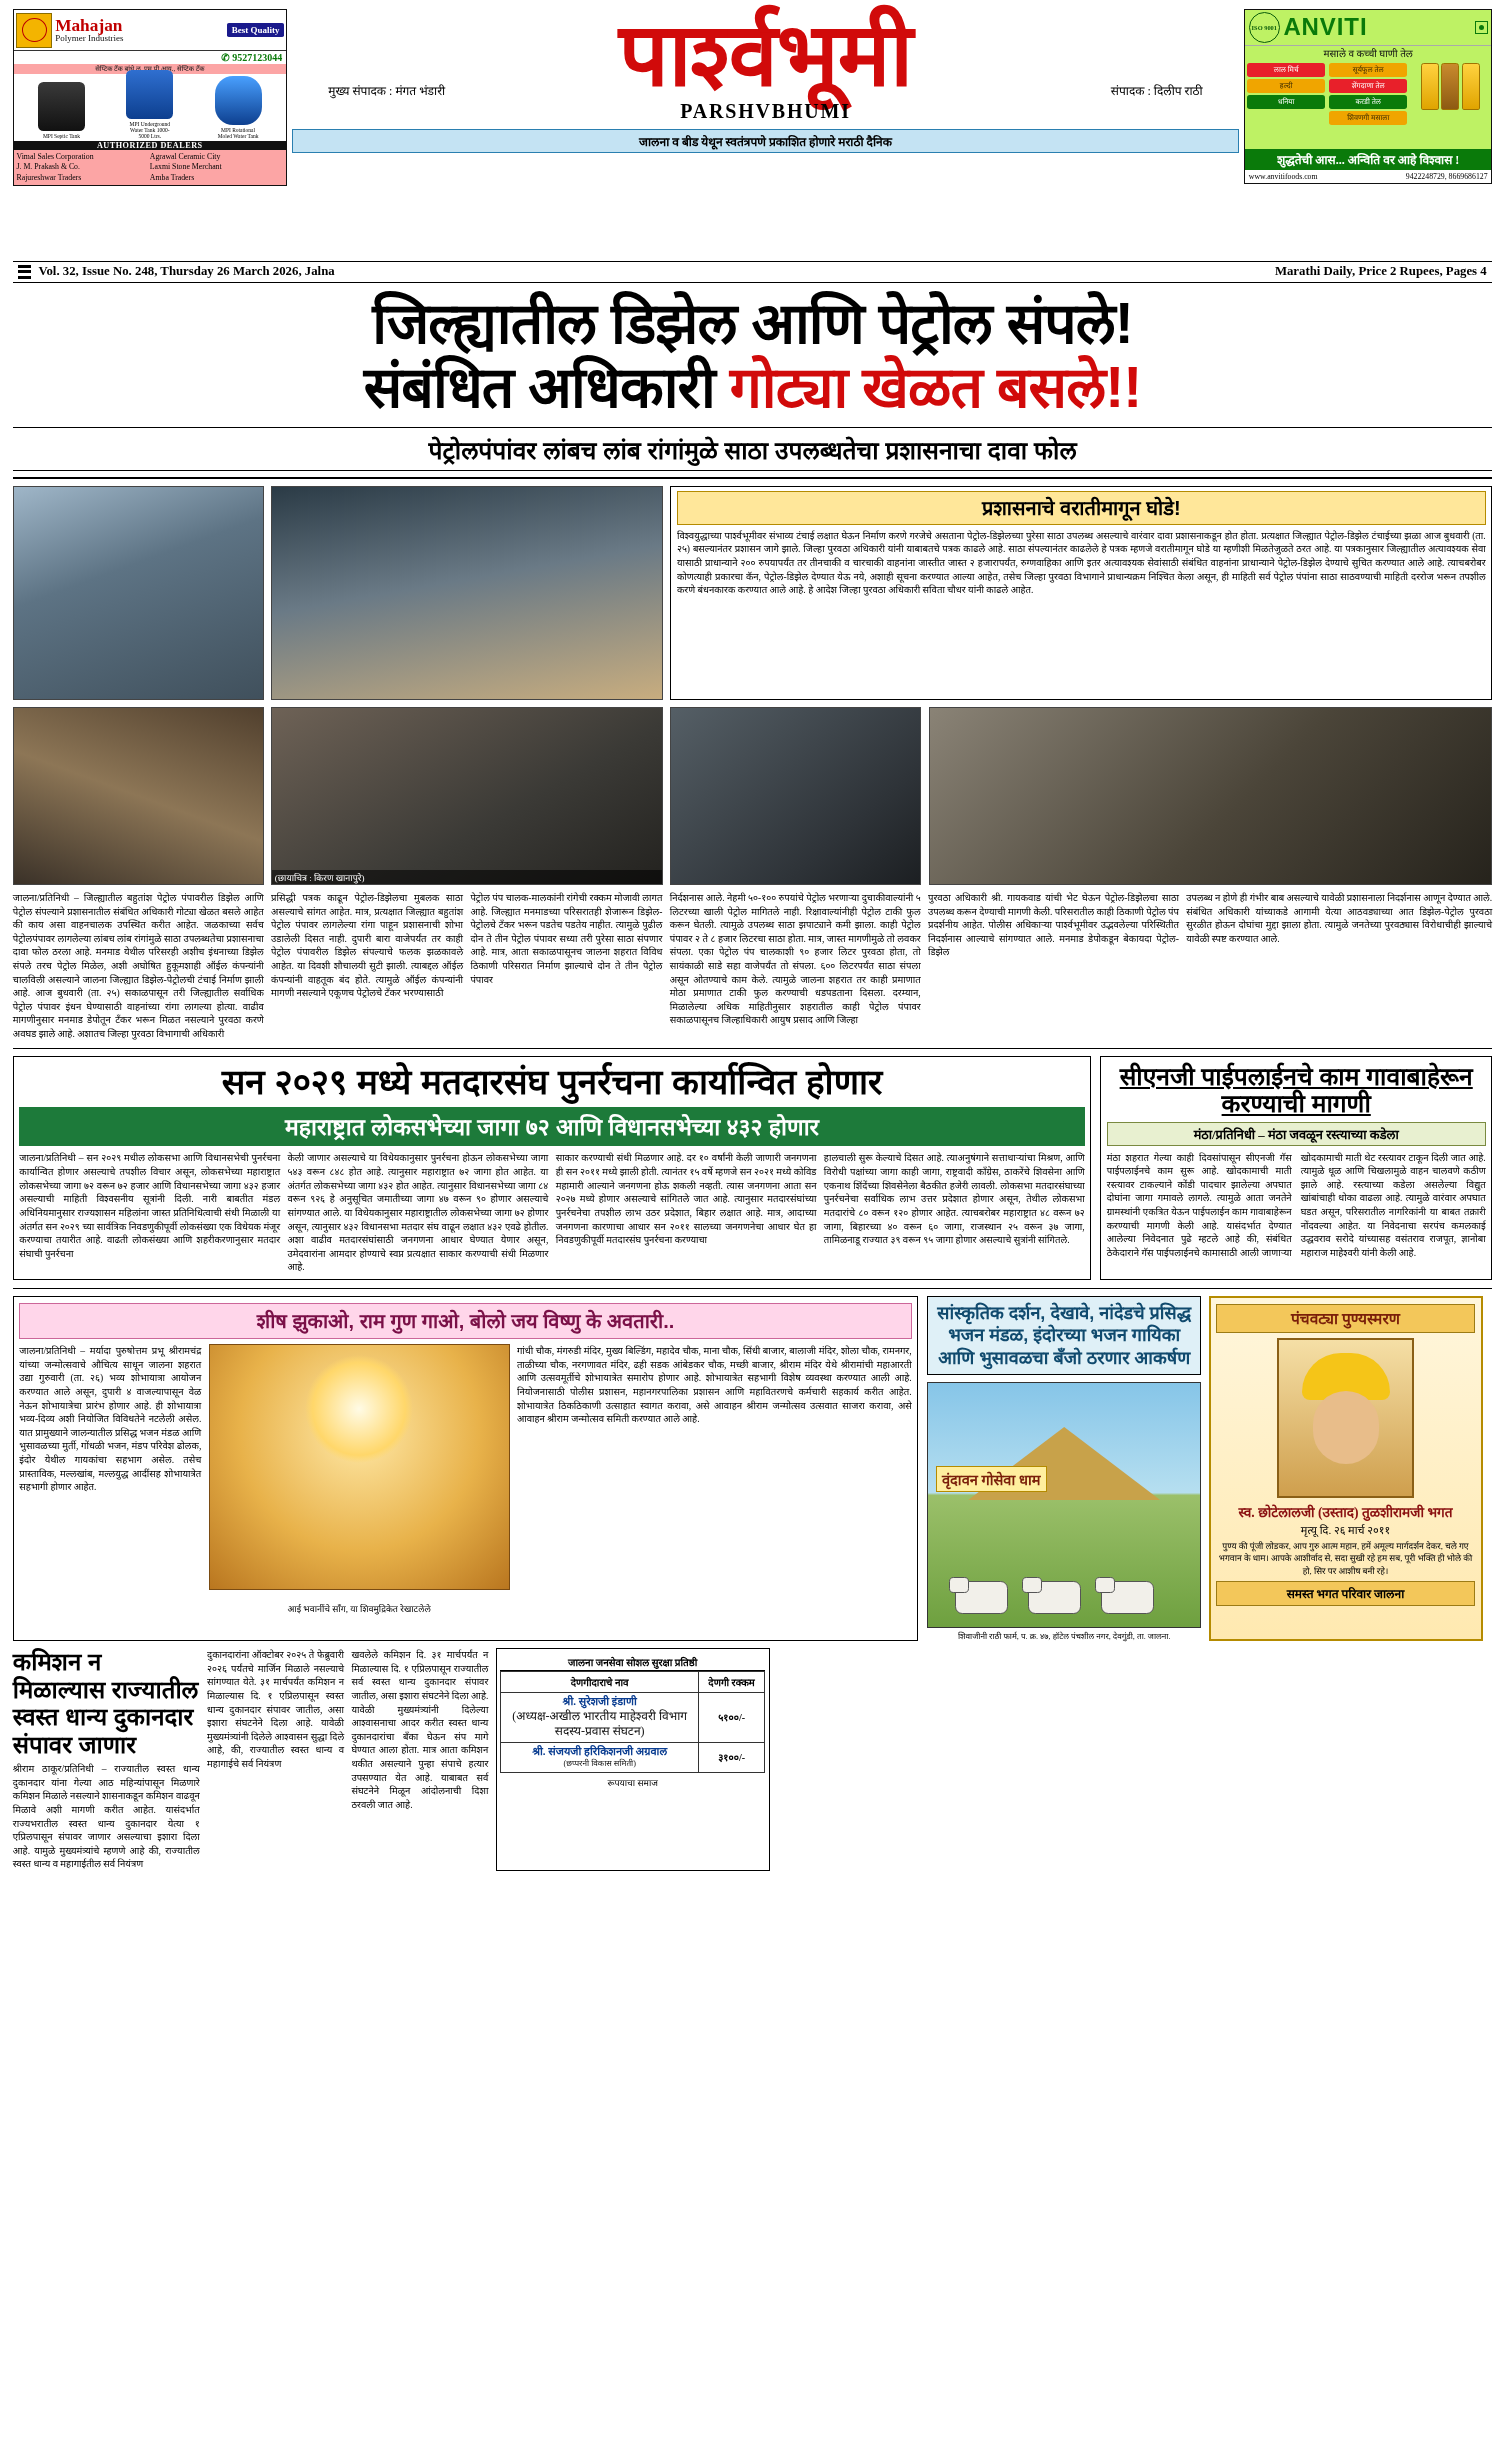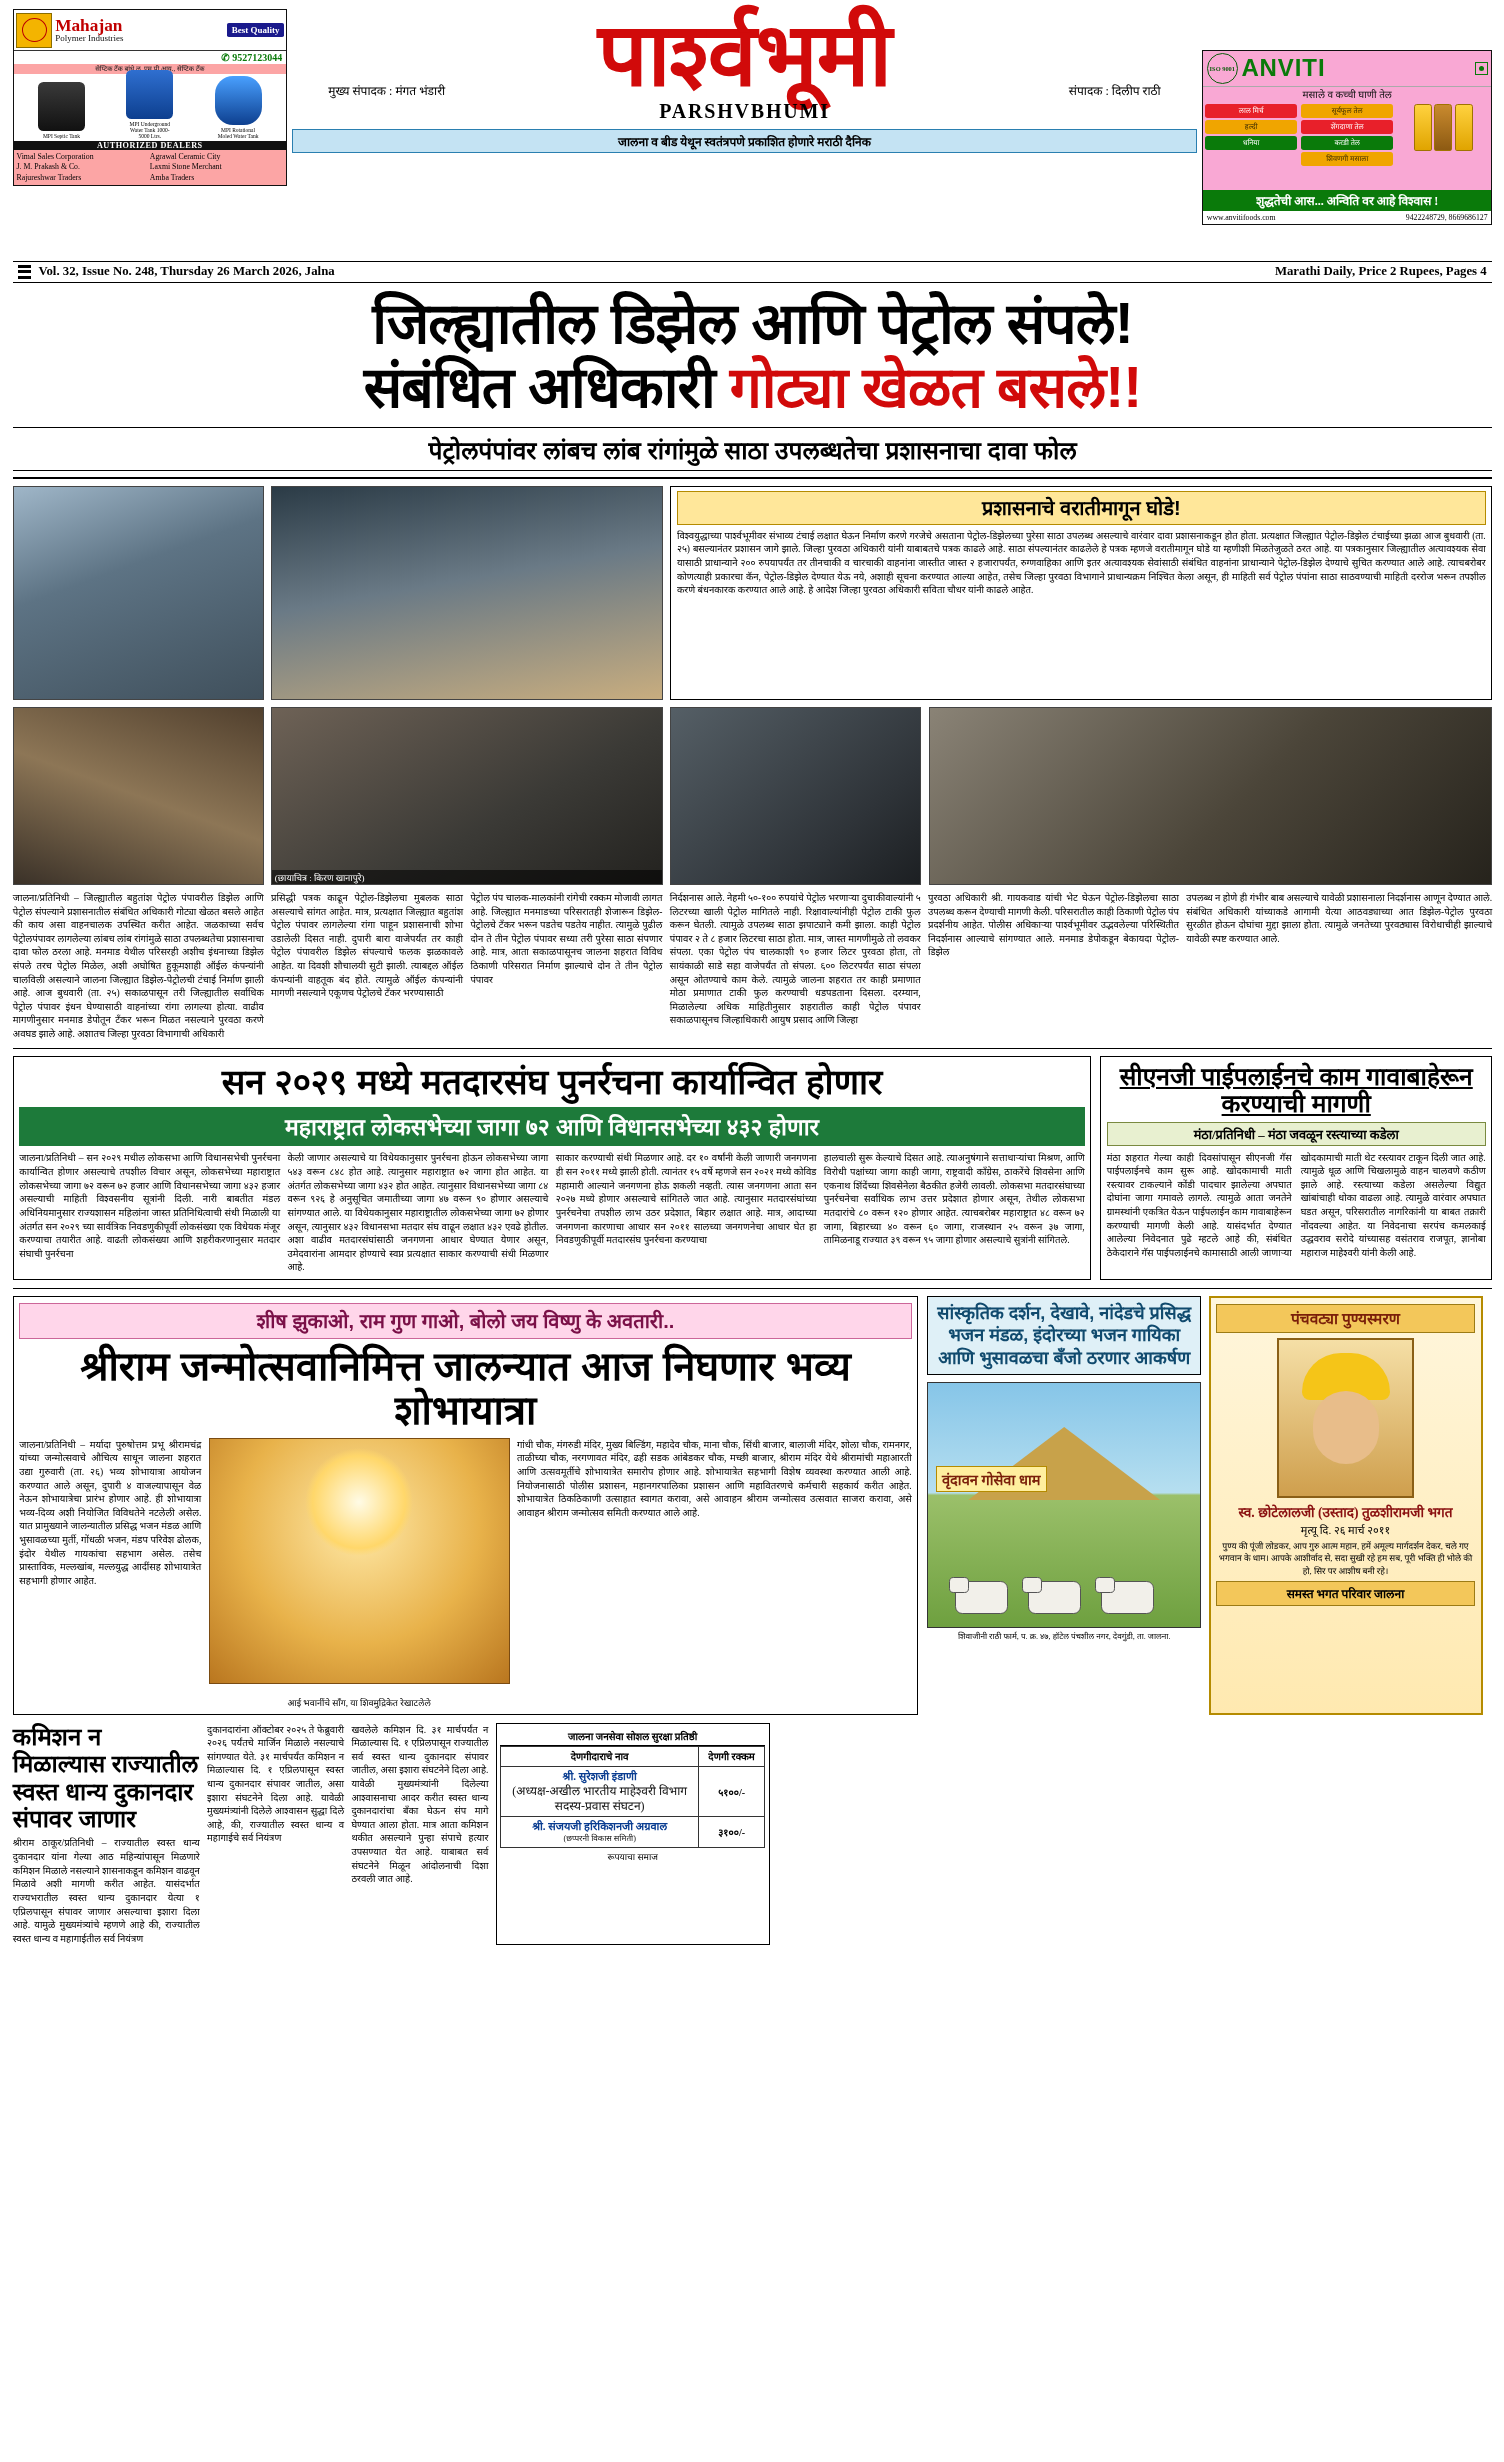--- a/index.html
+++ b/index.html
@@ -36,21 +36,21 @@
   .auth{background:#111;color:#fff;font-size:8.2px;text-align:center;font-weight:bold;letter-spacing:0.5px;}
   .dealers{display:flex;flex-wrap:wrap;font-size:7.8px;padding:1.8px 2.7px;}
   .dealers div{width:50%;line-height:1.35;white-space:nowrap;overflow:hidden;}
 
   .title-wrap{flex:1;text-align:center;padding-top:3.6px;}
   .title-main{font-size:88px;line-height:.95;font-weight:bold;color:#d10a0a;font-family:"Liberation Sans",sans-serif;letter-spacing:-0.9px;}
   .title-en{font-size:20px;font-weight:bold;letter-spacing:1.8px;margin-top:1.8px;}
   .title-byline{display:flex;justify-content:space-between;font-size:12px;padding:0 36px;margin-top:-14.6px;}
   .title-strip{margin-top:5.5px;background:#c4e3f3;border:0.9px solid #2a7fb0;font-size:12px;padding:2.7px 0;font-weight:bold;}
 
-  .ad-right{width:290px;border:1.8px solid #111;background:#f9a8d4;margin-top:41px;}
+  .ad-right{width:248px;border:1.8px solid #111;background:#bef264;}
   .ar-top{display:flex;align-items:center;gap:3.6px;padding:1.8px 3.6px;border-bottom:0.9px solid #aaa;}
   .ar-seal{width:31px;height:31px;border:1.8px solid #0a5c0a;border-radius:50%;font-size:6.4px;display:flex;align-items:center;justify-content:center;text-align:center;color:#0a5c0a;font-weight:bold;}
   .ar-name{flex:1;font-size:24px;font-weight:bold;color:#0a7a0a;letter-spacing:0.9px;font-family:"Liberation Sans",sans-serif;}
   .veg{width:12.8px;height:12.8px;border:1.8px solid #0a7a0a;position:relative;}
   .veg:after{content:"";position:absolute;inset:2.7px;background:#0a7a0a;border-radius:50%;}
   .ar-sub{font-size:10px;text-align:center;color:#111;padding:0.9px;}
   .ar-body{display:flex;height:88px;}
   .ar-col{flex:1;padding:1.8px;}
   .pack{background:#e8202a;color:#fff;font-size:7.3px;text-align:center;border-radius:2.7px;padding:2.7px 0.9px;margin-bottom:1.8px;line-height:1.2;}
   .pack.y{background:#f0a500;color:#3a2a00;}
@@ -300,21 +300,20 @@
       <div class="col" style="column-count:2;column-gap:9px;">मंठा शहरात गेल्या काही दिवसांपासून सीएनजी गॅस पाईपलाईनचे काम सुरू आहे. खोदकामाची माती रस्त्यावर टाकल्याने कोंडी पादचार झालेल्या अपघात दोघांना जागा गमावले लागले. त्यामुळे आता जनतेने ग्रामस्थांनी एकत्रित येऊन पाईपलाईन काम गावाबाहेरून करण्याची मागणी केली आहे. यासंदर्भात देण्यात आलेल्या निवेदनात पुढे म्हटले आहे की, संबंधित ठेकेदाराने गॅस पाईपलाईनचे कामासाठी आली जाणाऱ्या खोदकामाची माती थेट रस्त्यावर टाकून दिली जात आहे. त्यामुळे धूळ आणि चिखलामुळे वाहन चालवणे कठीण झाले आहे. रस्त्याच्या कडेला असलेल्या विद्युत खांबांचाही धोका वाढला आहे. त्यामुळे वारंवार अपघात घडत असून, परिसरातील नागरिकांनी या बाबत तक्रारी नोंदवल्या आहेत. या निवेदनाचा सरपंच कमलकाई उद्धवराव सरोदे यांच्यासह वसंतराव राजपूत, ज्ञानोबा महाराज माहेश्वरी यांनी केली आहे.</div>
     </div>
   </div>
 
   <hr class="rule">
 
   <div class="bottom">
 
     <div class="bl">
       <div class="pink-strip">शीष झुकाओ, राम गुण गाओ, बोलो जय विष्णु के अवतारी..</div>
-      <div class="sr-head">श्रीराम जन्मोत्सवानिमित्त जालन्यात आज निघणार भव्य शोभायात्रा</div>
       <div class="sr-body">
         <div class="col" style="width:182px;">जालना/प्रतिनिधी – मर्यादा पुरुषोत्तम प्रभू श्रीरामचंद्र यांच्या जन्मोत्सवाचे औचित्य साधून जालना शहरात उद्या गुरुवारी (ता. २६) भव्य शोभायात्रा आयोजन करण्यात आले असून, दुपारी ४ वाजल्यापासून वेळ नेऊन शोभायात्रेचा प्रारंभ होणार आहे. ही शोभायात्रा भव्य-दिव्य अशी नियोजित विविधतेने नटलेली असेल. यात प्रामुख्याने जालन्यातील प्रसिद्ध भजन मंडळ आणि भुसावळच्या मुर्ती, गोंधळी भजन, मंडप परिवेश ढोलक, इंदोर येथील गायकांचा सहभाग असेल. तसेच प्रास्ताविक, मल्लखांब, मल्लयुद्ध आदींसह शोभायात्रेत सहभागी होणार आहेत.</div>
         <div>
           <div class="god-img">
             <div class="halo"></div>
           </div>
           <div class="god-cap">आई भवानींचे सॉंग, या शिवमुद्रिकेत रेखाटलेले</div>
         </div>
         <div class="col" style="flex:1;">गांधी चौक, मंगरुडी मंदिर, मुख्य बिल्डिंग, महादेव चौक, माना चौक, सिंधी बाजार, बालाजी मंदिर, शोला चौक, रामनगर, ताळीच्या चौक, नरगणावत मंदिर, ढही सडक आंबेडकर चौक, मच्छी बाजार, श्रीराम मंदिर येथे श्रीरामांची महाआरती आणि उत्सवमूर्तीचे शोभायात्रेत समारोप होणार आहे. शोभायात्रेत सहभागी विशेष व्यवस्था करण्यात आली आहे. नियोजनासाठी पोलीस प्रशासन, महानगरपालिका प्रशासन आणि महावितरणचे कर्मचारी सहकार्य करीत आहेत. शोभायात्रेत ठिकठिकाणी उत्साहात स्वागत करावा, असे आवाहन श्रीराम जन्मोत्सव उत्सवात साजरा करावा, असे आवाहन श्रीराम जन्मोत्सव समिती करण्यात आले आहे.</div>
       </div>

